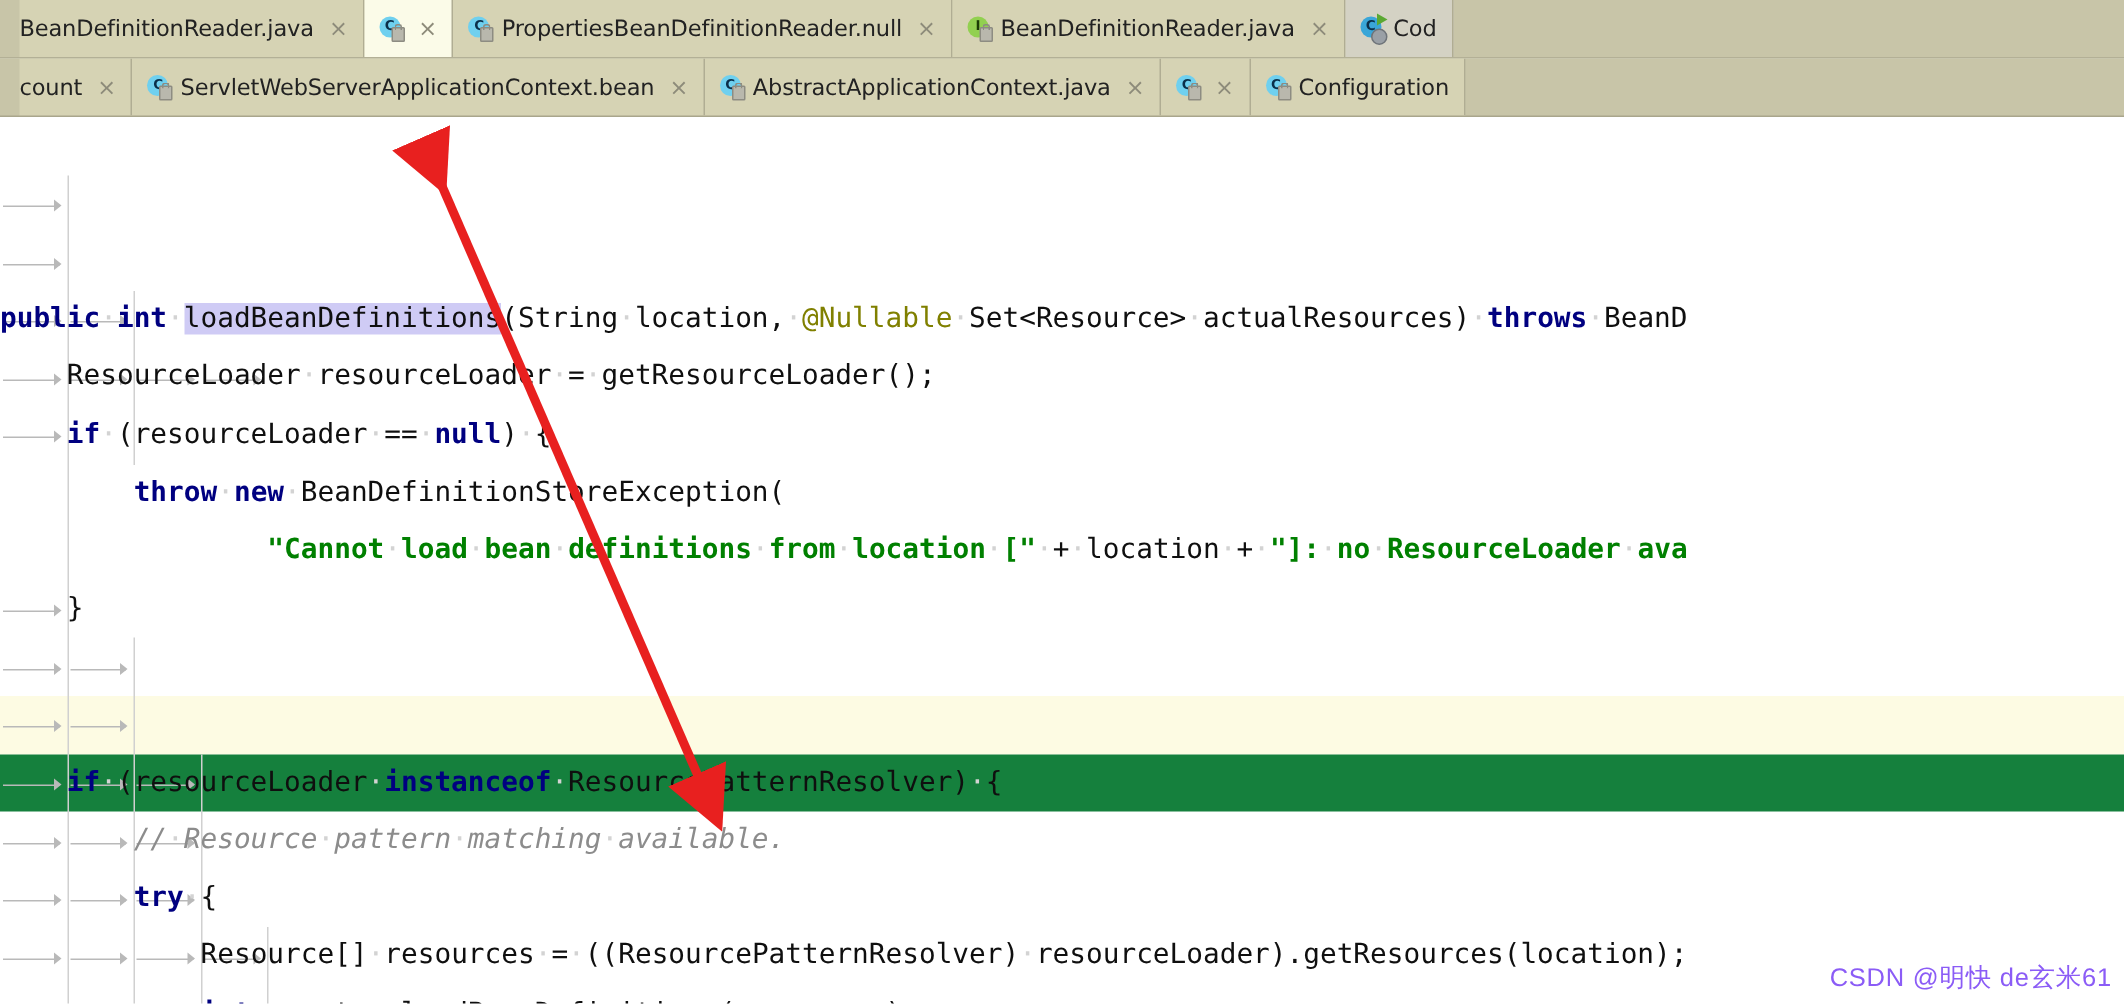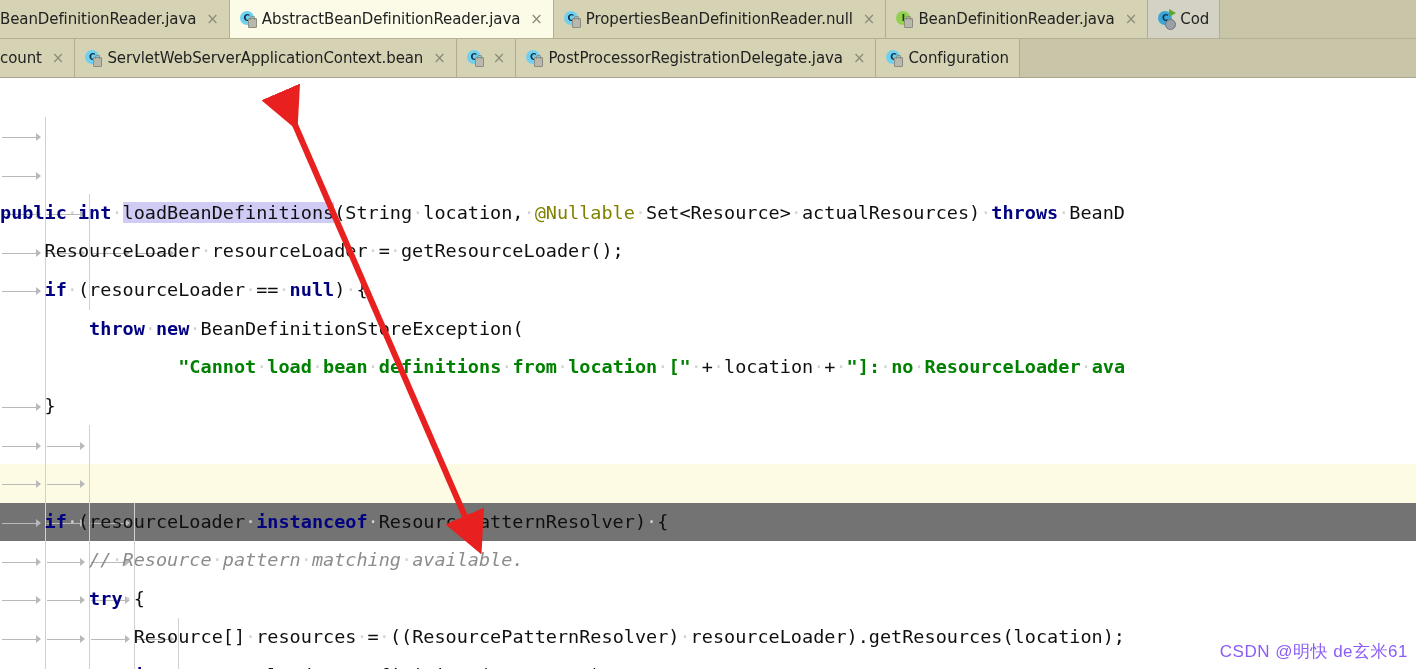--- a/index.html
+++ b/index.html
@@ -15,20 +15,21 @@
   #root { position: relative; width: 1416px; height: 669px; overflow: hidden; }
 
   
   .tabbar {
     display: flex;
     align-items: stretch;
     height: 38px;
     background: #c8c5a8;
     overflow: hidden;
     position: relative;
+    padding-left: 13px;
   }
   .tabbar.row1 { border-bottom: 1px solid #b3b096; }
   .tabbar.row2 { border-bottom: 1px solid #a9a68c; }
 
   .tab {
     display: flex;
     align-items: center;
     gap: 6px;
     padding: 0 10px 0 10px;
     height: 38px;
@@ -103,21 +104,21 @@
     white-space: pre;
   }
   .line {
     position: relative;
     height: 38.6px;
     padding-left: 0px;
     white-space: pre;
     color: #0f0f0f;
   }
   .line.caretline { background: #fdfbe3; }
-  .line.errorline { background: #737373; }
+  .line.errorline { background: #15803d; }
 
   .code { position: relative; z-index: 2; }
 
   
   .kw   { color: #000080; font-weight: bold; }
   .str  { color: #008000; font-weight: bold; }
   .cmt  { color: #8c8c8c; font-style: italic; }
   .anno { color: #808000; }
   .plain{ color: #0f0f0f; }
   .hl-ident { background: #cfcbf5; }
@@ -161,21 +162,20 @@
     <div class="tab" style="padding-left:0;">
       <span class="tab-label">BeanDefinitionReader.java</span>
       <span class="tab-close">×</span>
     </div>
 
     <div class="tab active">
       <span class="ficon cls">
           <span class="circ">C</span>
           <span class="lock"></span>
         </span>
-      <span class="tab-label">AbstractBeanDefinitionReader.java</span>
       <span class="tab-close">×</span>
     </div>
 
     <div class="tab">
       <span class="ficon cls">
           <span class="circ">C</span>
           <span class="lock"></span>
         </span>
       <span class="tab-label">PropertiesBeanDefinitionReader.null</span>
       <span class="tab-close">×</span>
@@ -213,29 +213,29 @@
         </span>
       <span class="tab-label">ServletWebServerApplicationContext.bean</span>
       <span class="tab-close">×</span>
     </div>
 
     <div class="tab">
       <span class="ficon cls">
           <span class="circ">C</span>
           <span class="lock"></span>
         </span>
-      <span class="tab-close">×</span>
-    </div>
-
-    <div class="tab">
-      <span class="ficon cls">
-          <span class="circ">C</span>
-          <span class="lock"></span>
-        </span>
-      <span class="tab-label">PostProcessorRegistrationDelegate.java</span>
+      <span class="tab-label">AbstractApplicationContext.java</span>
+      <span class="tab-close">×</span>
+    </div>
+
+    <div class="tab">
+      <span class="ficon cls">
+          <span class="circ">C</span>
+          <span class="lock"></span>
+        </span>
       <span class="tab-close">×</span>
     </div>
 
     <div class="tab">
       <span class="ficon cls">
           <span class="circ">C</span>
           <span class="lock"></span>
         </span>
       <span class="tab-label">Configuration</span>
     </div>

